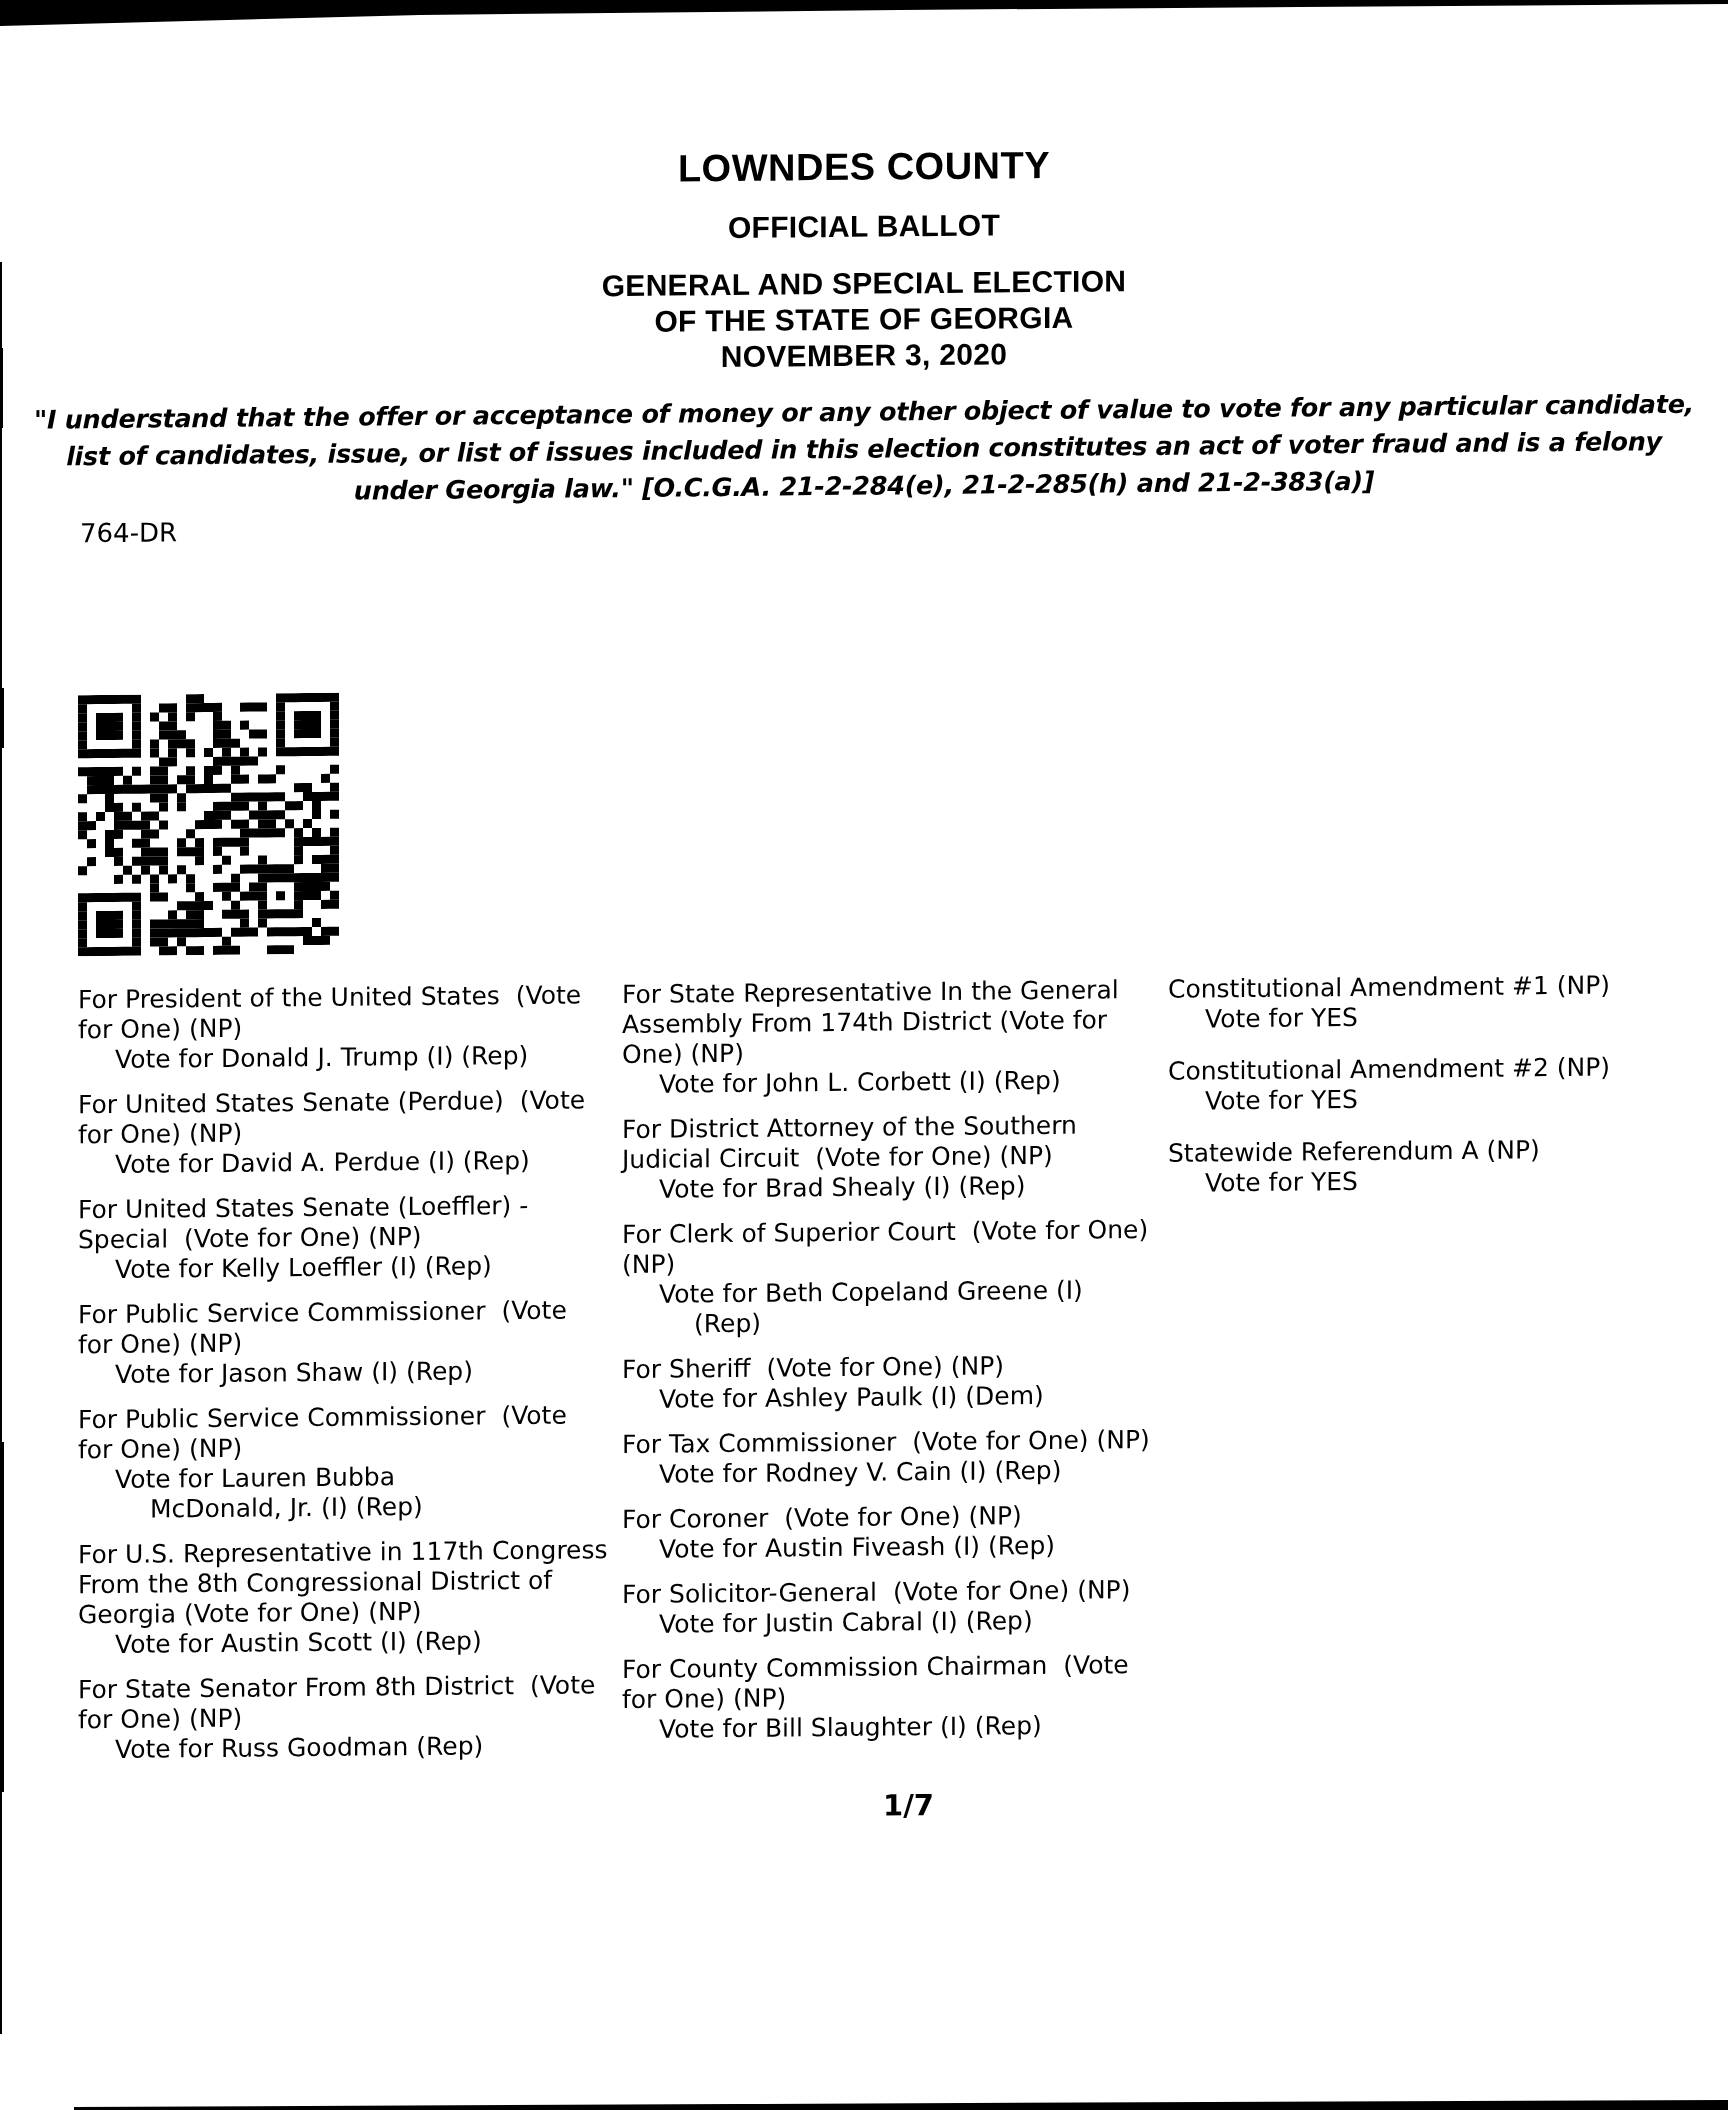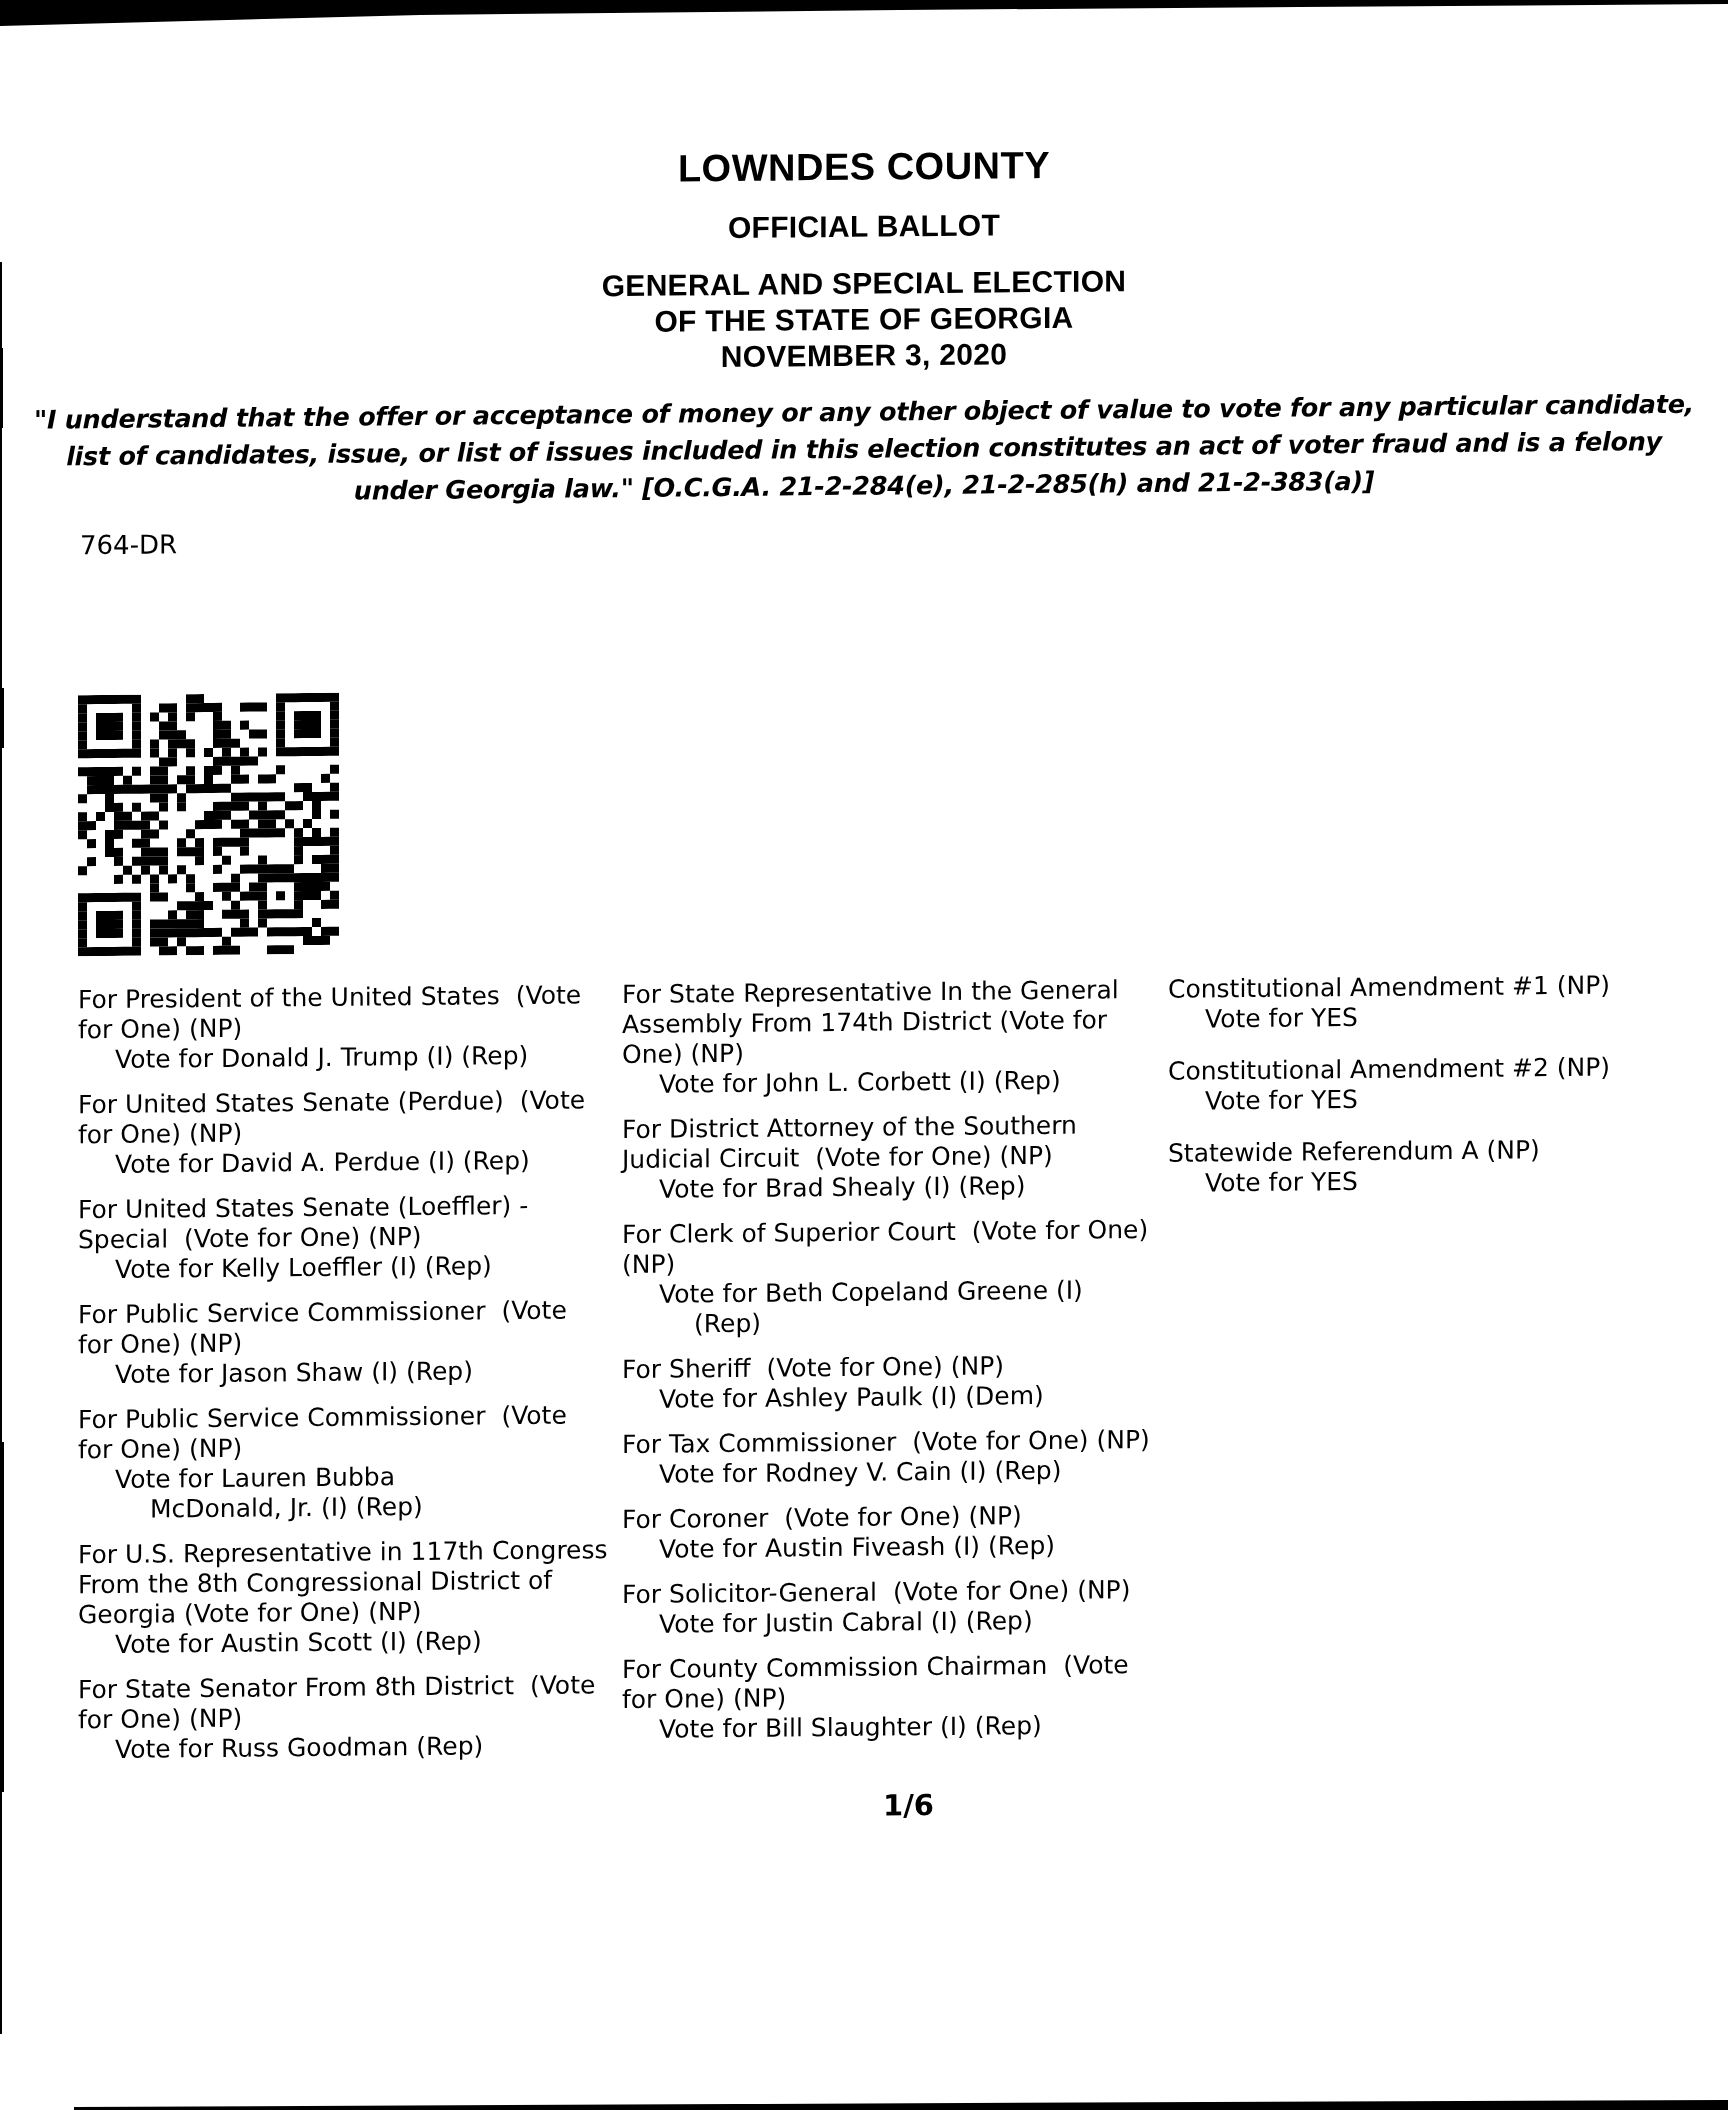--- a/index.html
+++ b/index.html
@@ -13,21 +13,21 @@
   
   .title{position:absolute;left:0;top:154px;width:1728px;text-align:center;
          font-family:"Liberation Sans",sans-serif;font-weight:bold;font-size:38px;letter-spacing:.5px;}
   .subtitle{position:absolute;left:0;top:218px;width:1728px;text-align:center;
          font-family:"Liberation Sans",sans-serif;font-weight:bold;font-size:30px;letter-spacing:.3px;}
   .election{position:absolute;left:0;top:274px;width:1728px;text-align:center;
          font-family:"Liberation Sans",sans-serif;font-weight:bold;font-size:30px;line-height:36px;letter-spacing:.3px;}
   .disclaimer{position:absolute;left:0;top:402px;width:1728px;text-align:center;
          font-weight:bold;font-style:italic;font-size:25.5px;line-height:37px;letter-spacing:-0.3px;}
   .disclaimer div{white-space:pre;}
-  .precinct{position:absolute;left:80px;top:531px;font-size:26px;}
+  .precinct{position:absolute;left:80px;top:519px;font-size:26px;}
   
   .qr{position:absolute;left:78px;top:696px;width:261px;height:261px;}
   
   .ballot{position:absolute;left:78px;top:986px;display:flex;align-items:flex-start;}
   .col{width:544px;flex:0 0 auto;}
   .col.c2{width:546px;}
   .col.c3{width:540px;}
   .block{margin-bottom:15px;}
   .col.c3 .block{margin-bottom:22px;}
   .line{white-space:pre;font-size:25px;line-height:30px;}
@@ -585,21 +585,21 @@
           <div class="line t">Constitutional Amendment #2 (NP)</div>
           <div class="line v">Vote for YES</div>
         </div>
         <div class="block">
           <div class="line t">Statewide Referendum A (NP)</div>
           <div class="line v">Vote for YES</div>
         </div>
       </div>
     </div>
 
-  <div class="pageno">1/6</div>
+  <div class="pageno">1/7</div>
 
 </div>
 
 <div class="top-edge"></div>
 <div class="top-dash"></div>
 <div class="left-line"></div>
 <div class="left-blob1"></div>
 <div class="left-blob2"></div>
 <div class="left-blob3"></div>
 <div class="bottom-edge"></div>

